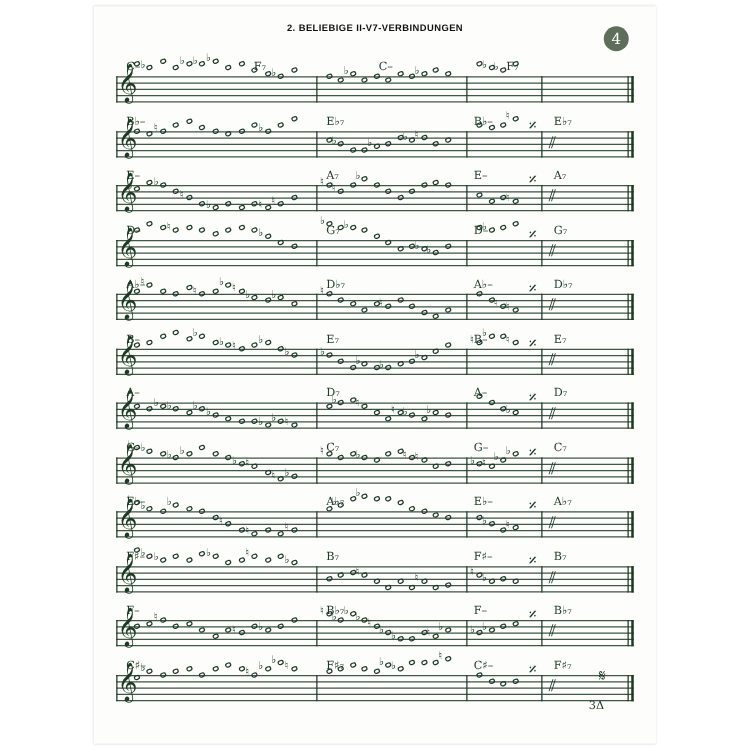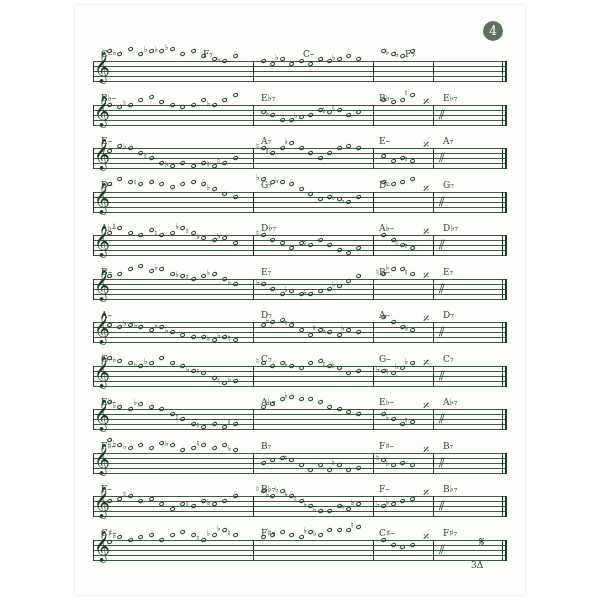--- a/index.html
+++ b/index.html
@@ -157,20 +157,21 @@
     font-size: 9px;
     color: #1d3a22;
   }
 </style>
 </head>
 <body>
 
 <div id="page">
   <div class="sheet">
 
+    <div class="page-title">2. BELIEBIGE II-V7-VERBINDUNGEN</div>
 
     <div class="page-badge">4</div>
 
     <div class="systems" id="systems">
         <div class="system">
           <div class="staff">
             <div class="ln"></div>
             <div class="ln"></div>
             <div class="ln"></div>
             <div class="ln"></div>

